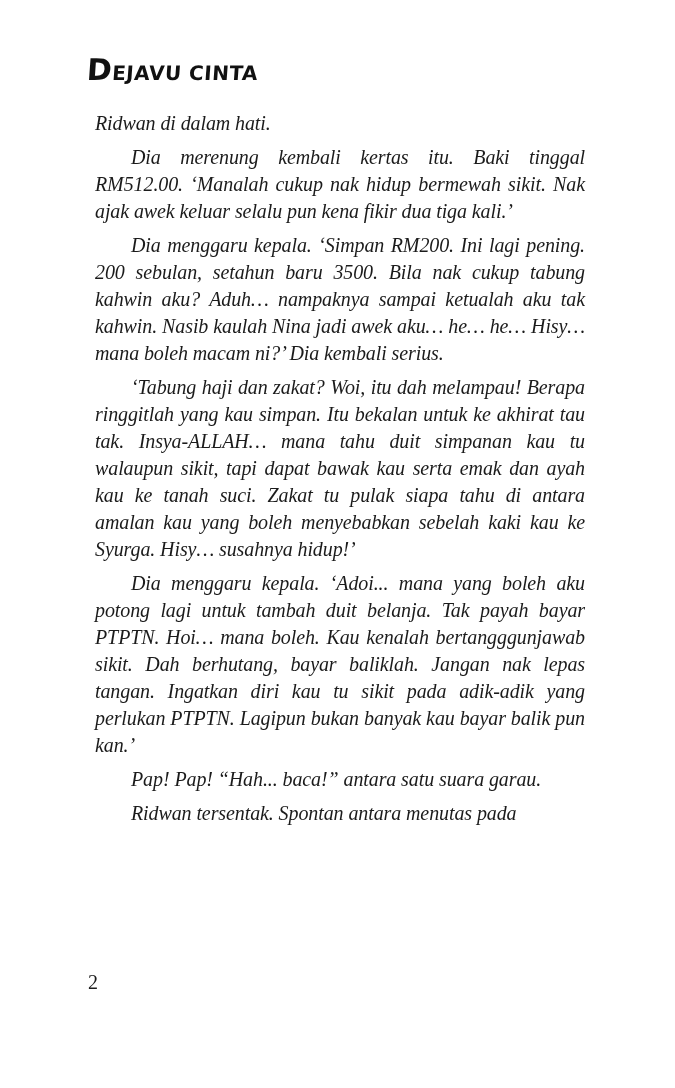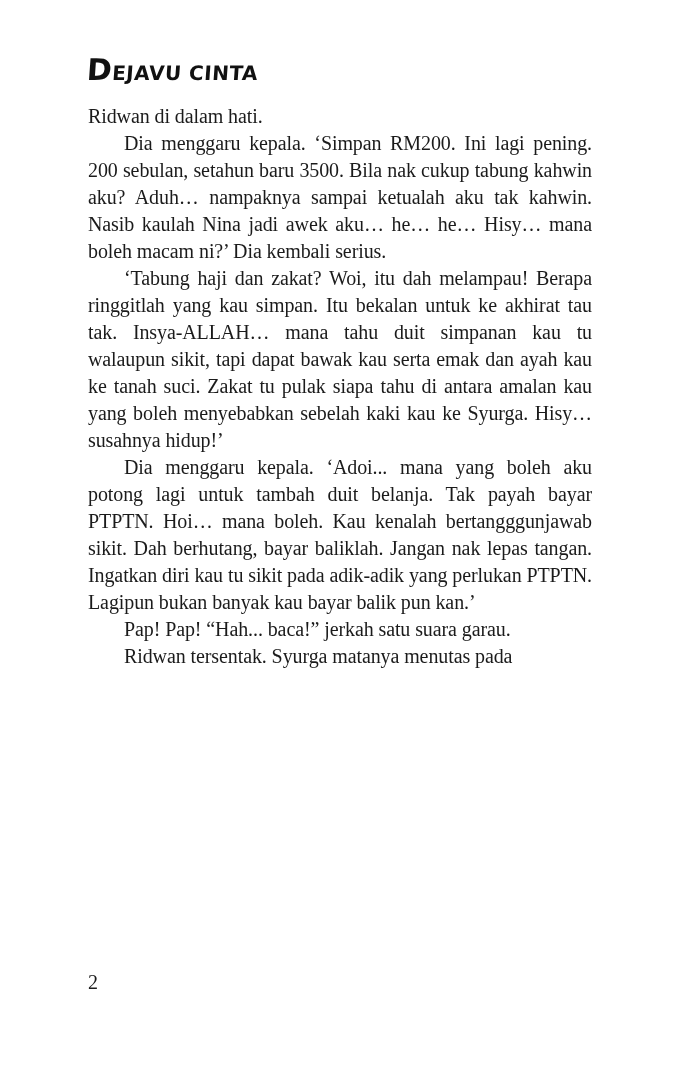--- a/index.html
+++ b/index.html
@@ -36,22 +36,23 @@
     position: absolute;
     left: 88px;
     top: 103px;
     width: 504px;
     font-size: 20px;
     line-height: 27px;
     text-align: justify;
     letter-spacing: -0.1px;
   }
   .page-text p {
-    margin: 0;
+    margin: 7px;
     padding: 0;
+    font-style: italic;
   }
   .page-text p.indent {
     text-indent: 36px;
   }
   .page-number {
     position: absolute;
     left: 88px;
     top: 971px;
     font-size: 20px;
     color: #1b1b1b;
@@ -59,22 +60,23 @@
 </style>
 </head>
 <body>
 
 <div class="book-page">
 
   <div class="book-logo">Dejavu Cinta</div>
 
   <div class="page-text">
     <p>Ridwan di dalam hati.</p>
+    <p class="indent">Dia merenung kembali kertas itu. Baki tinggal RM512.00. ‘Manalah cukup nak hidup bermewah sikit.  Nak ajak awek keluar selalu pun kena fikir dua tiga kali.’</p>
     <p class="indent">Dia menggaru kepala. ‘Simpan RM200. Ini lagi pening. 200 sebulan, setahun baru 3500. Bila nak cukup tabung kahwin aku? Aduh… nampaknya sampai ketualah aku tak kahwin. Nasib kaulah Nina jadi awek aku… he… he… Hisy… mana boleh macam ni?’ Dia kembali serius.</p>
     <p class="indent">‘Tabung haji dan zakat? Woi, itu dah melampau! Berapa ringgitlah yang kau simpan. Itu bekalan untuk ke akhirat tau tak. Insya-ALLAH… mana tahu duit simpanan kau tu walaupun sikit, tapi dapat bawak kau serta emak dan ayah kau ke tanah suci. Zakat tu pulak siapa tahu di antara amalan kau yang boleh menyebabkan sebelah kaki kau ke Syurga. Hisy… susahnya hidup!’</p>
     <p class="indent">Dia menggaru kepala. ‘Adoi... mana yang boleh aku potong lagi untuk tambah duit belanja. Tak payah bayar PTPTN. Hoi… mana boleh. Kau kenalah bertangggunjawab sikit. Dah berhutang, bayar baliklah. Jangan nak lepas tangan. Ingatkan diri kau tu sikit pada adik-adik yang perlukan PTPTN.  Lagipun bukan banyak kau bayar balik pun kan.’</p>
-    <p class="indent">Pap! Pap! “Hah... baca!” jerkah satu suara garau.</p>
-    <p class="indent">Ridwan tersentak. Syurga matanya menutas pada</p>
+    <p class="indent">Pap! Pap! “Hah... baca!” antara satu suara garau.</p>
+    <p class="indent">Ridwan tersentak. Spontan antara menutas pada</p>
   </div>
 
   <div class="page-number">2</div>
 
 </div>
 
 </body></html>

